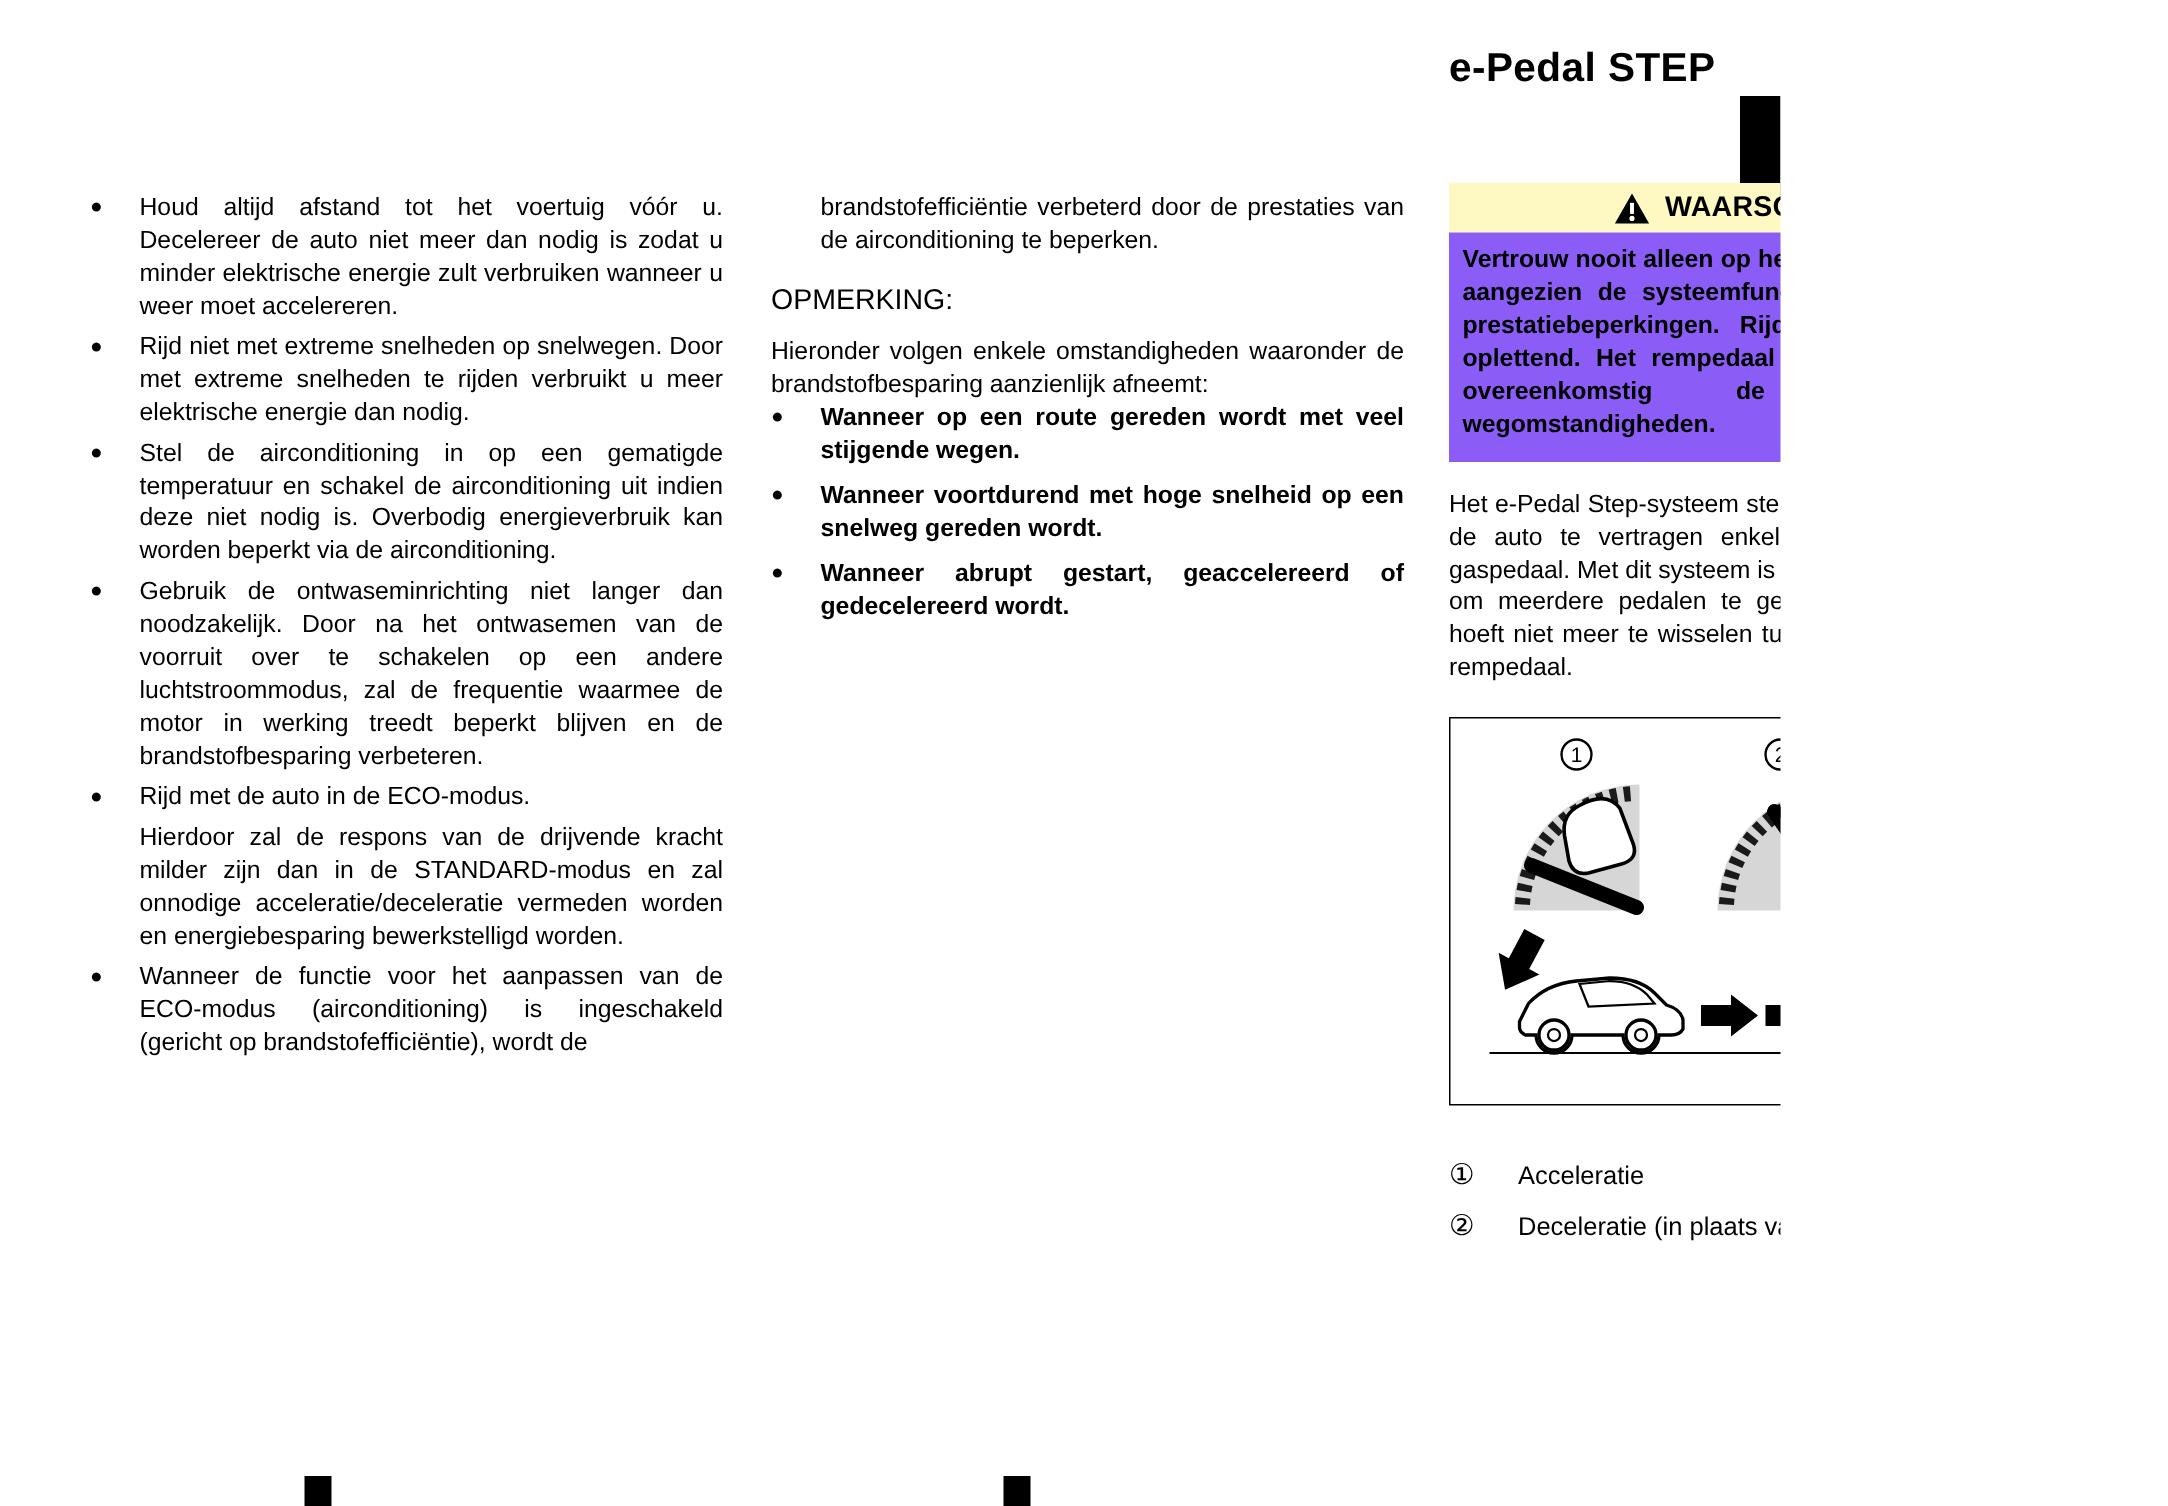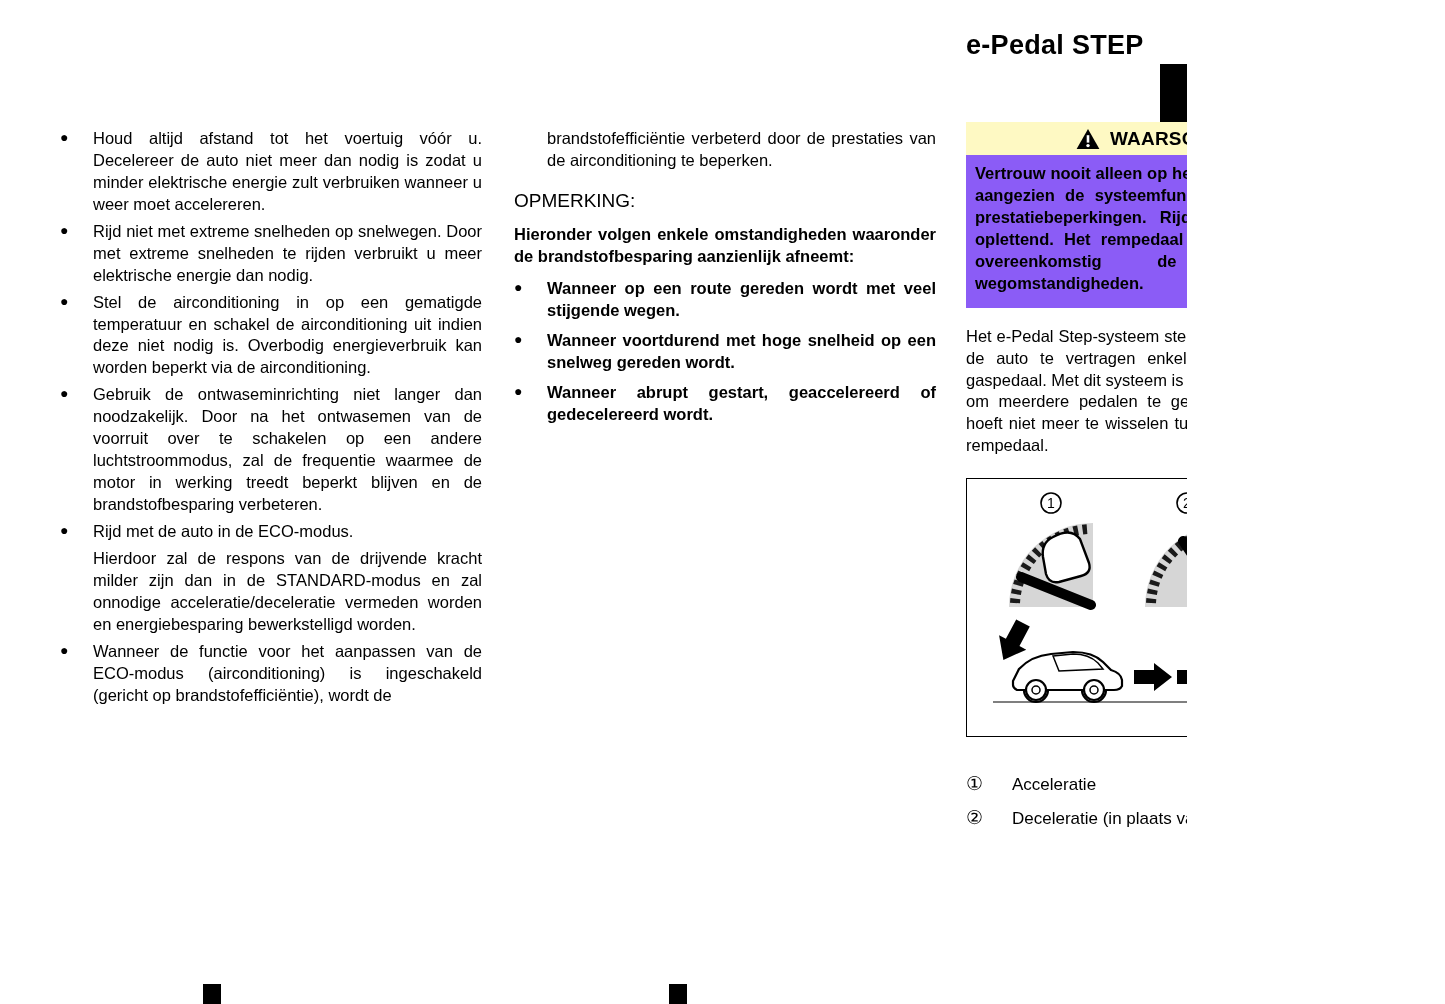--- a/index.html
+++ b/index.html
@@ -21,21 +21,21 @@
   .col-left { left:60px; top:128px; }
   .col-mid { left:514px; top:128px; }
   .col-right { left:966px; top:122px; text-align:left; }
 
   .bullet { position:relative; padding-left:33px; margin-bottom:5px; }
   .bullet .dot { position:absolute; left:0; top:0px; font-size:14px; }
   .indent { padding-left:33px; margin-bottom:5px; }
   .para { margin-bottom:5px; }
 
   .note-heading { font-weight:normal; font-size:19px; margin:16px 0 11px; text-align:left; }
-  .note-intro { font-weight:bold; margin-bottom:10px; }
+  .note-intro { font-weight:normal; margin-bottom:0; }
   .bullet.bold-bullet { font-weight:bold; margin-bottom:8px; }
 
   .warnbox { width:420px; }
   .warn-header {
     display:flex; align-items:center; justify-content:center; gap:10px;
     height:33px; font-size:19px; font-weight:bold; letter-spacing:0.2px;
   }
   .warn-body {
     padding:8px 9px 13px 9px; font-weight:bold; text-align:justify;
     font-size:16.5px; line-height:1.33;

